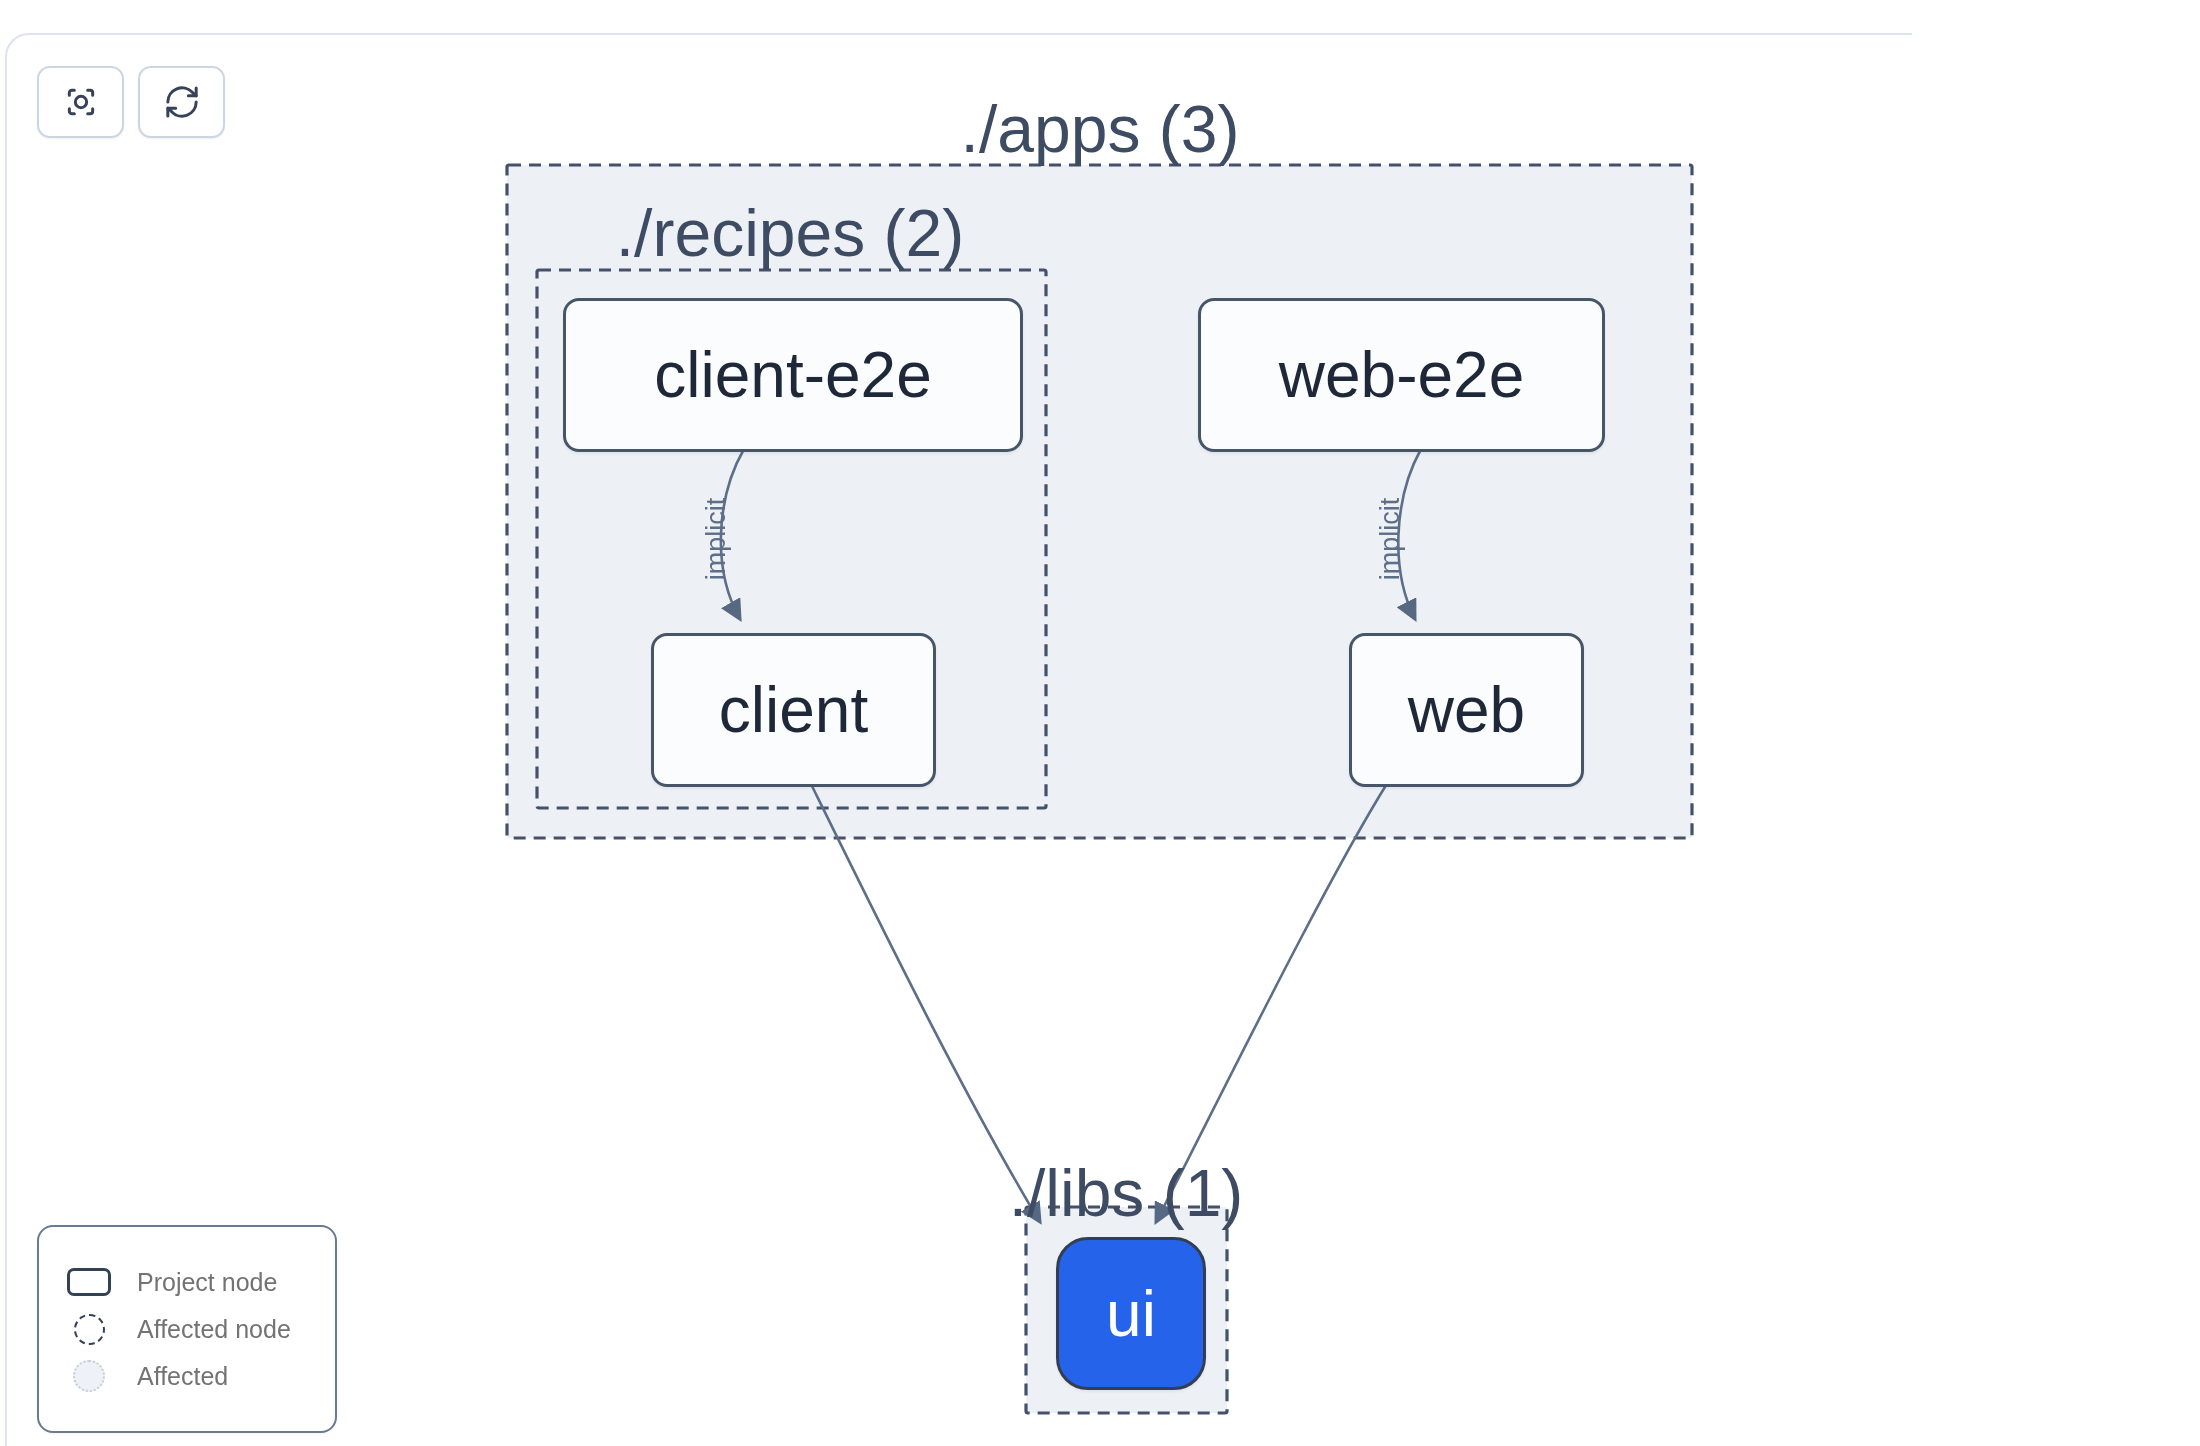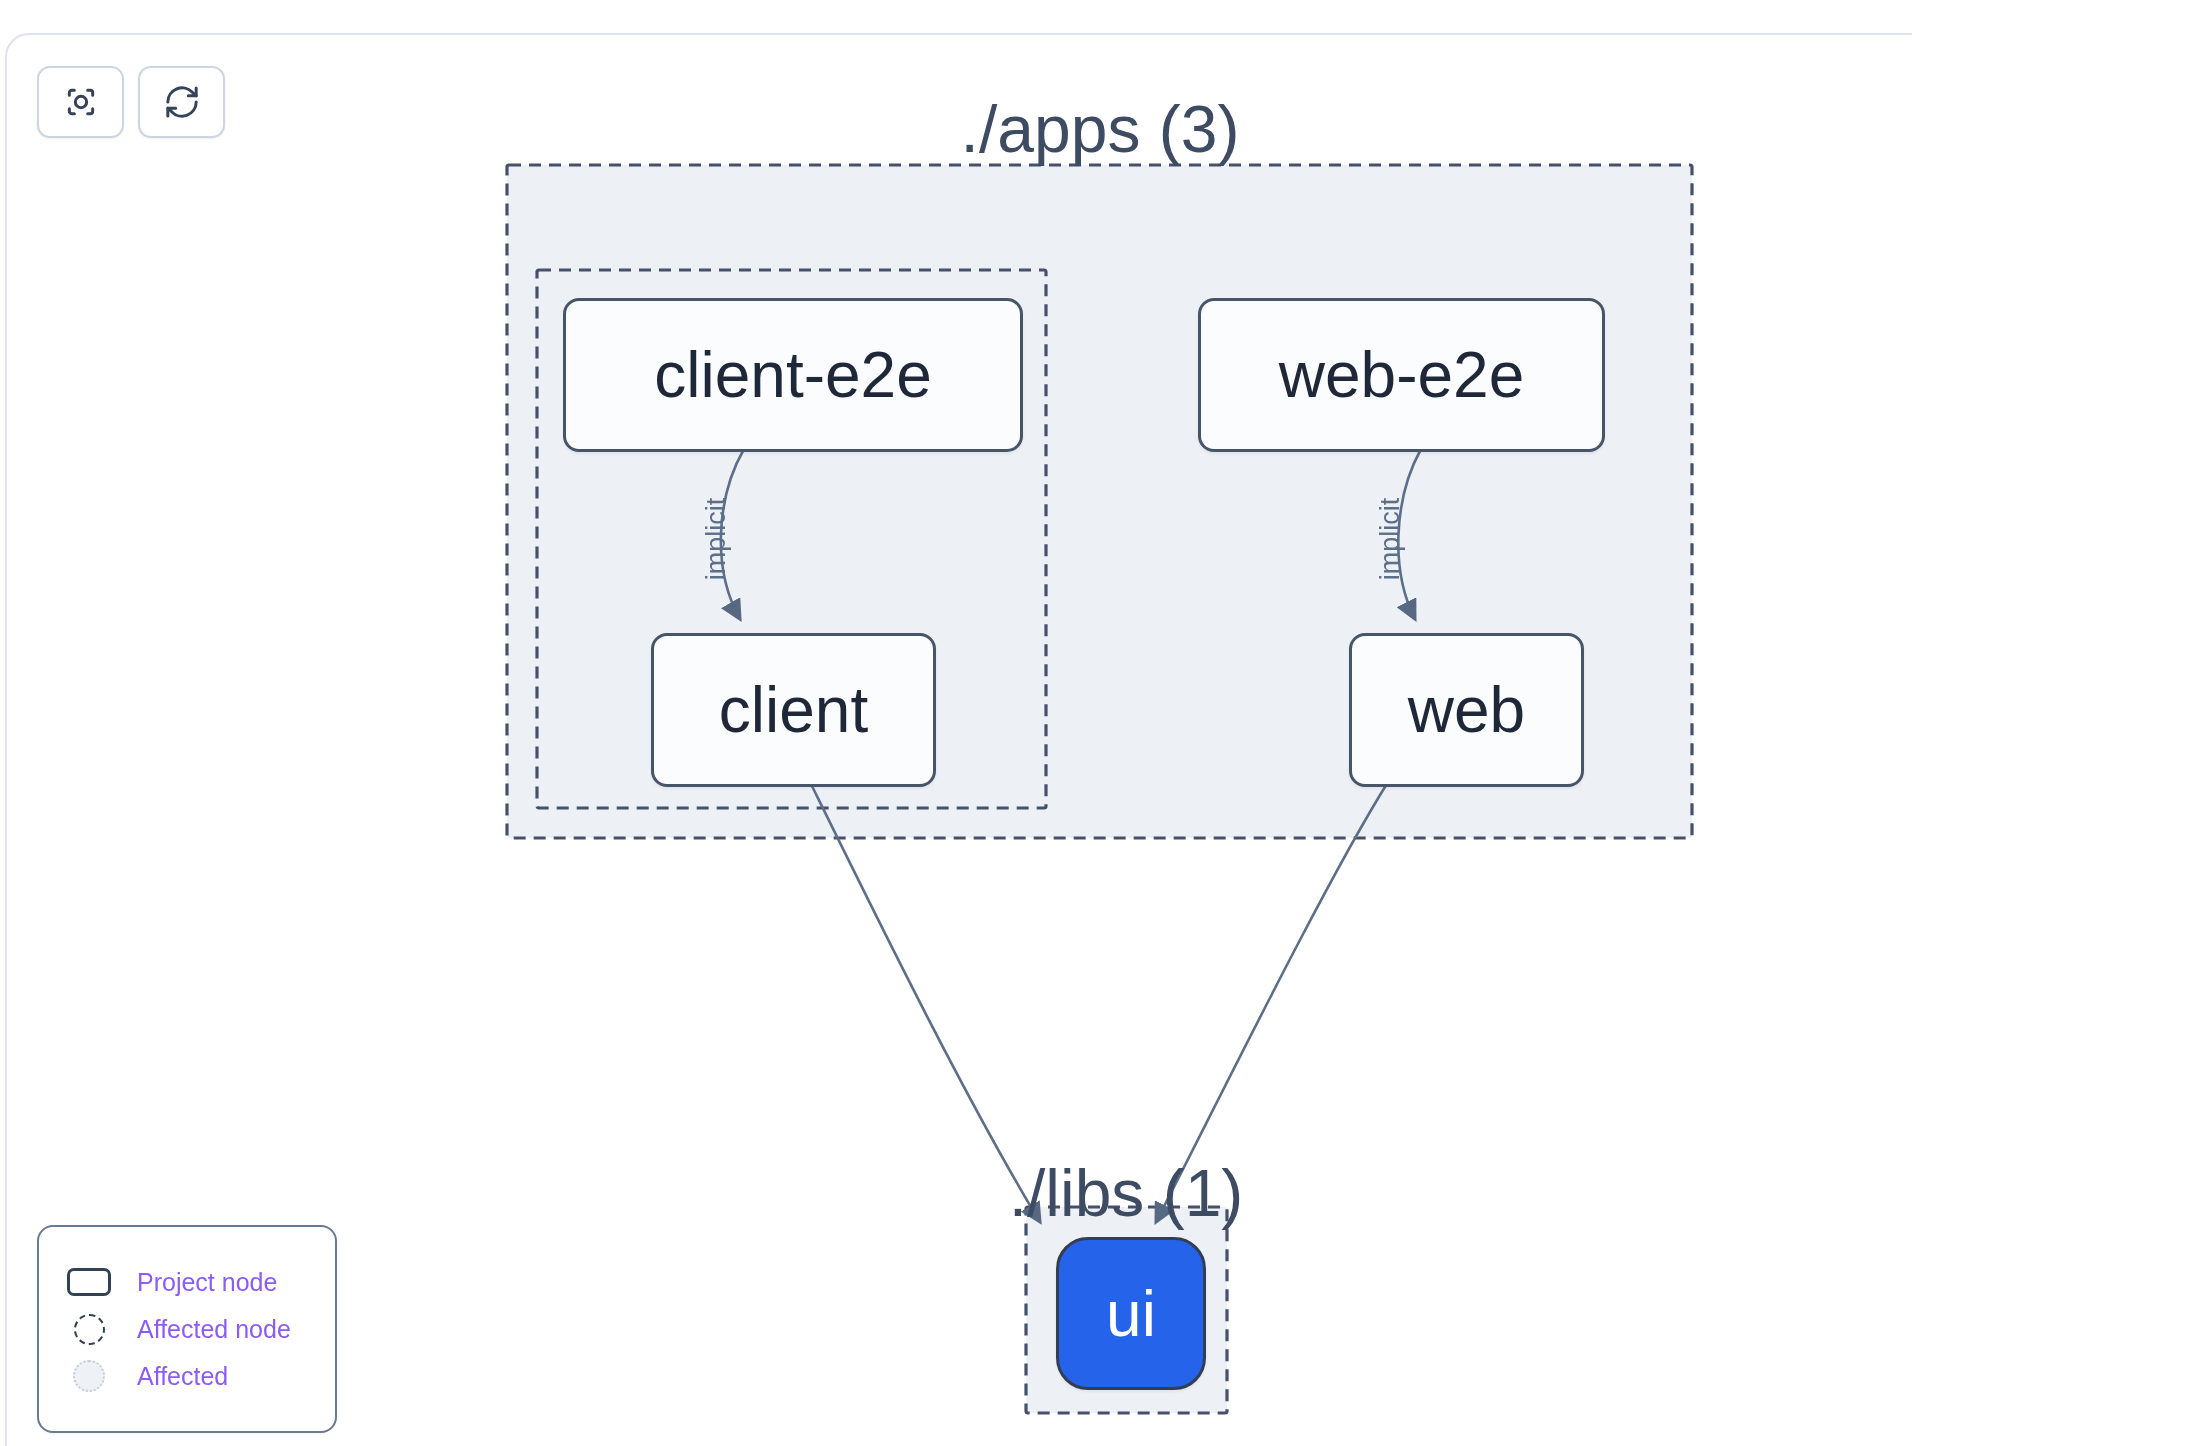--- a/index.html
+++ b/index.html
@@ -33,21 +33,21 @@
   .group-rect{fill:var(--container-fill,#edf1f6);stroke:var(--dash-slate,#45516a);
     stroke-width:3.2;stroke-dasharray:12 8;cursor:pointer;}
   .edge{fill:none;stroke:var(--edge-color,#5d6e89);stroke-width:2.6;}
 
   
   .legend{position:absolute;left:37px;top:1197px;width:300px;height:208px;background:#ffffff;
     border:2px solid #6b7a90;border-radius:16px;box-shadow:0 1px 3px rgba(15,23,42,.05);
     display:flex;flex-direction:column;justify-content:center;padding:6px 0;box-sizing:border-box;}
   .legend-row{display:flex;align-items:center;height:47px;padding-left:26px;}
   .legend-icon{width:48px;display:flex;align-items:center;justify-content:center;flex:0 0 48px;}
-  .legend-label{margin-left:24px;font-size:25px;color:#8b5cf6;white-space:nowrap;}
+  .legend-label{margin-left:24px;font-size:25px;color:#737373;white-space:nowrap;}
   .li-rect{width:44px;height:28px;border:3px solid #334155;border-radius:7px;background:#fff;box-sizing:border-box;}
   .li-dashed{width:31px;height:31px;border:2.5px dashed #334155;border-radius:50%;box-sizing:border-box;}
   .li-affected{width:32px;height:32px;border:2px dotted #c5cfdc;background:#eef1f6;border-radius:50%;box-sizing:border-box;}
   .li-touched{width:33px;height:33px;border-radius:50%;background:var(--legend-touched-blue,#0d3ddb);}
 </style>
 </head>
 <body>
 
 <div class="canvas">
 
@@ -62,20 +62,21 @@
     <rect class="group-rect" x="537" y="242" width="509" height="538" rx="2"></rect>
     <rect class="group-rect" x="1026" y="1179" width="201" height="206" rx="2"></rect>
 
     <path class="edge" d="M744 421 C 716 470, 712 542, 740 591" marker-end="url(#arrow)"></path>
     <path class="edge" d="M1421 421 C 1394 470, 1390 542, 1415 591" marker-end="url(#arrow)"></path>
     <path class="edge" d="M810 754 C 876 888, 966 1072, 1040 1194" marker-end="url(#arrow)"></path>
     <path class="edge" d="M1388 754 C 1322 860, 1215 1080, 1156 1194" marker-end="url(#arrow)"></path>
   </svg>
 
   <div class="group-title" style="left:1100px;top:68px">./apps (3)</div>
+  <div class="group-title" style="left:790px;top:172px">./recipes (2)</div>
   <div class="group-title" style="left:1126px;top:1132px">./libs (1)</div>
 
   <div class="edge-label" style="left:716px;top:511px">implicit</div>
   <div class="edge-label" style="left:1390px;top:511px">implicit</div>
 
   <div class="node" style="left:563px;top:270px;width:454px;height:148px">client-e2e</div>
   <div class="node" style="left:1198px;top:270px;width:401px;height:148px">web-e2e</div>
   <div class="node" style="left:651px;top:605px;width:279px;height:148px">client</div>
   <div class="node" style="left:1349px;top:605px;width:229px;height:148px">web</div>
   <div class="node touched" style="left:1056px;top:1209px;width:144px;height:147px">ui</div>

